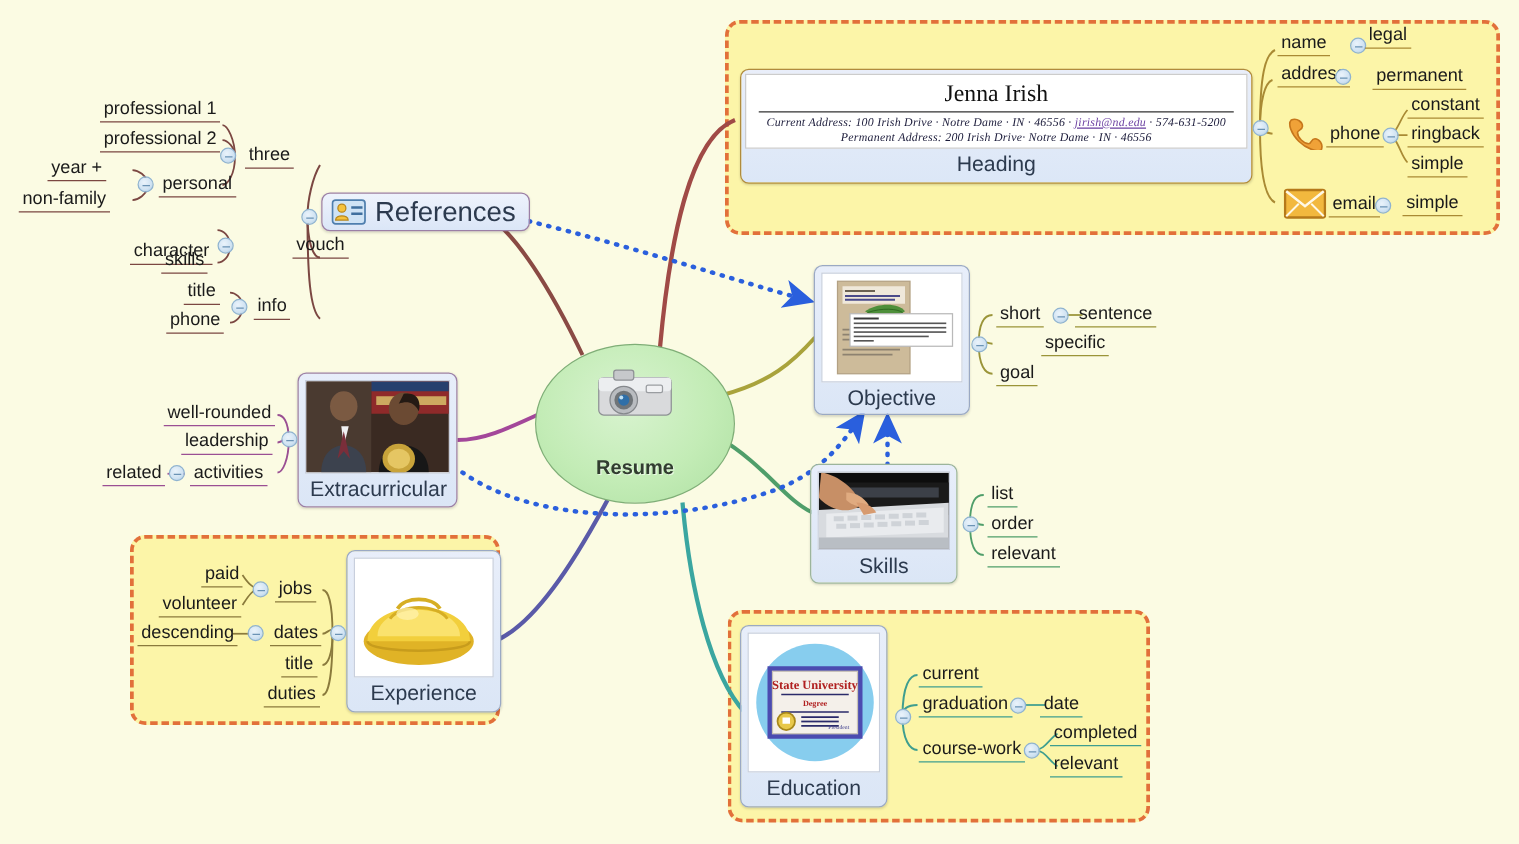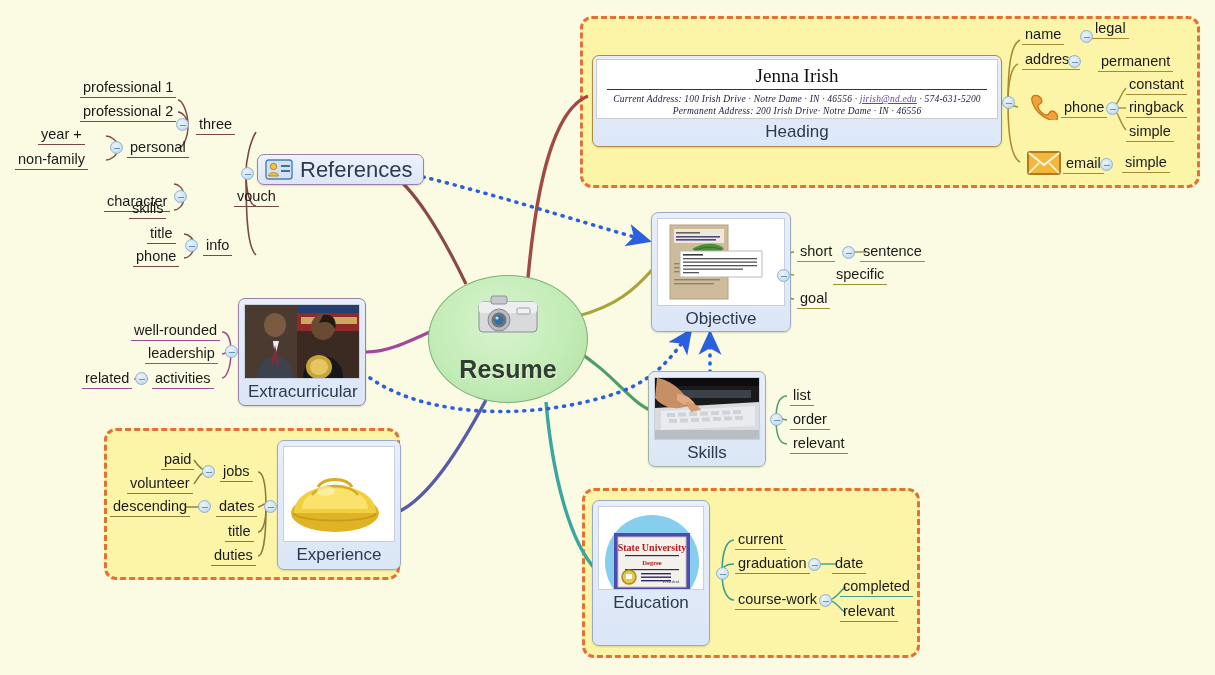--- a/index.html
+++ b/index.html
@@ -110,21 +110,21 @@
   #n-center {
     position: absolute; left: 428px; top: 275px; width: 160px; height: 128px;
     border-radius: 50%;
     background: radial-gradient(ellipse at 45% 38%, #d8f3cf 0%, #c3ecb6 55%, #aee0a2 100%);
     border: 1px solid #7fae77;
     display: flex; flex-direction: column;
     align-items: center; justify-content: flex-end;
     padding-bottom: 18px;
   }
   #n-center .ctext {
-    font-size: 25px; font-weight: bold; color: #313d30;
+    font-size: 16px; font-weight: bold; color: #313d30;
     text-shadow: 1px 1px 0 rgba(255,255,255,.6);
   }
 </style>
 </head>
 <body>
 
 <div id="canvas">
 
   <div class="boundary" style="left:580px; top:16px; width:620px; height:172px;"></div>
   <div class="boundary" style="left:104px; top:428px; width:296px; height:152px;"></div>
@@ -349,21 +349,21 @@
   <div class="leaf" style="left:220px; top:464px; border-bottom:1.6px solid #8a7a3c;">jobs</div>
   <div class="bub" style="left:202px; top:465px;"></div>
   <div class="leaf" style="left:161px; top:452px; border-bottom:1.6px solid #8a7a3c;">paid</div>
   <div class="leaf" style="left:127px; top:476px; border-bottom:1.6px solid #8a7a3c;">volunteer</div>
   <div class="leaf" style="left:216px; top:499px; border-bottom:1.6px solid #8a7a3c;">dates</div>
   <div class="bub" style="left:198px; top:500px;"></div>
   <div class="leaf" style="left:110px; top:499px; border-bottom:1.6px solid #8a7a3c;">descending</div>
   <div class="leaf" style="left:225px; top:524px; border-bottom:1.6px solid #8a7a3c;">title</div>
   <div class="leaf" style="left:211px; top:548px; border-bottom:1.6px solid #8a7a3c;">duties</div>
 
-  <div class="inode" style="left:651px; top:212px; width:140px; height:120px; border-color:#9aa9c4;">
+  <div class="inode" style="left:651px; top:212px; width:125px; height:120px; border-color:#9aa9c4;">
     <div class="thumb" style="height:88px;">
       <svg width="112" height="86" viewBox="0 0 112 86" preserveAspectRatio="none">
         <rect width="112" height="86" fill="#ffffff"></rect>
         <rect x="12" y="6" width="58" height="74" fill="#cdbb9a" stroke="#b3a183"></rect>
         <rect x="16" y="10" width="50" height="14" fill="#efe8da"></rect>
         <rect x="18" y="13" width="24" height="1.6" fill="#6a6152"></rect>
         <rect x="18" y="17" width="44" height="1.6" fill="#4a4a8a"></rect>
         <rect x="18" y="20" width="40" height="1.6" fill="#4a4a8a"></rect>
         <path d="M34,30 C46,22 62,24 66,30 C58,36 42,36 34,30 Z" fill="#4e8f3a"></path>
         <path d="M36,31 C48,27 60,28 64,31" fill="none" stroke="#2f6a22" stroke-width=".8"></path>
@@ -421,21 +421,21 @@
       </svg>
     </div>
     <div class="cap">Skills</div>
   </div>
   <div class="bub" style="left:770px; top:413px;"></div>
   <div class="leaf" style="left:790px; top:388px; border-bottom:1.6px solid #4f9e6a;">list</div>
   <div class="leaf" style="left:790px; top:412px; border-bottom:1.6px solid #4f9e6a;">order</div>
   <div class="leaf" style="left:790px; top:436px; border-bottom:1.6px solid #4f9e6a;">relevant</div>
 
   <div class="inode" style="left:592px; top:500px; width:118px; height:146px; border-color:#9aa9c4;">
-    <div class="thumb" style="height:84px;text-decoration:underline;">
+    <div class="thumb" style="height:112px;text-decoration:underline;">
       <svg width="106" height="110" viewBox="0 0 106 110" preserveAspectRatio="none">
         <rect width="106" height="110" fill="#ffffff"></rect>
         <circle cx="53" cy="55" r="47" fill="#87cdee"></circle>
         <rect x="15" y="26" width="76" height="58" fill="#4b4bb0"></rect>
         <rect x="19" y="30" width="68" height="50" fill="#f4f0ea" stroke="#c8c2b6"></rect>
         <text x="53" y="44" font-family="Liberation Serif, serif" font-size="10" font-weight="bold" fill="#b02020" text-anchor="middle">State University</text>
         <rect x="26" y="48" width="54" height="1.2" fill="#2a2a6a"></rect>
         <text x="53" y="58" font-family="Liberation Serif, serif" font-size="6.5" font-weight="bold" fill="#b02020" text-anchor="middle">Degree</text>
         <rect x="26" y="62" width="54" height="1.2" fill="#2a2a6a"></rect>
         <circle cx="30" cy="70" r="7" fill="#e8c84a" stroke="#a8881a" stroke-width="1.4"></circle>

